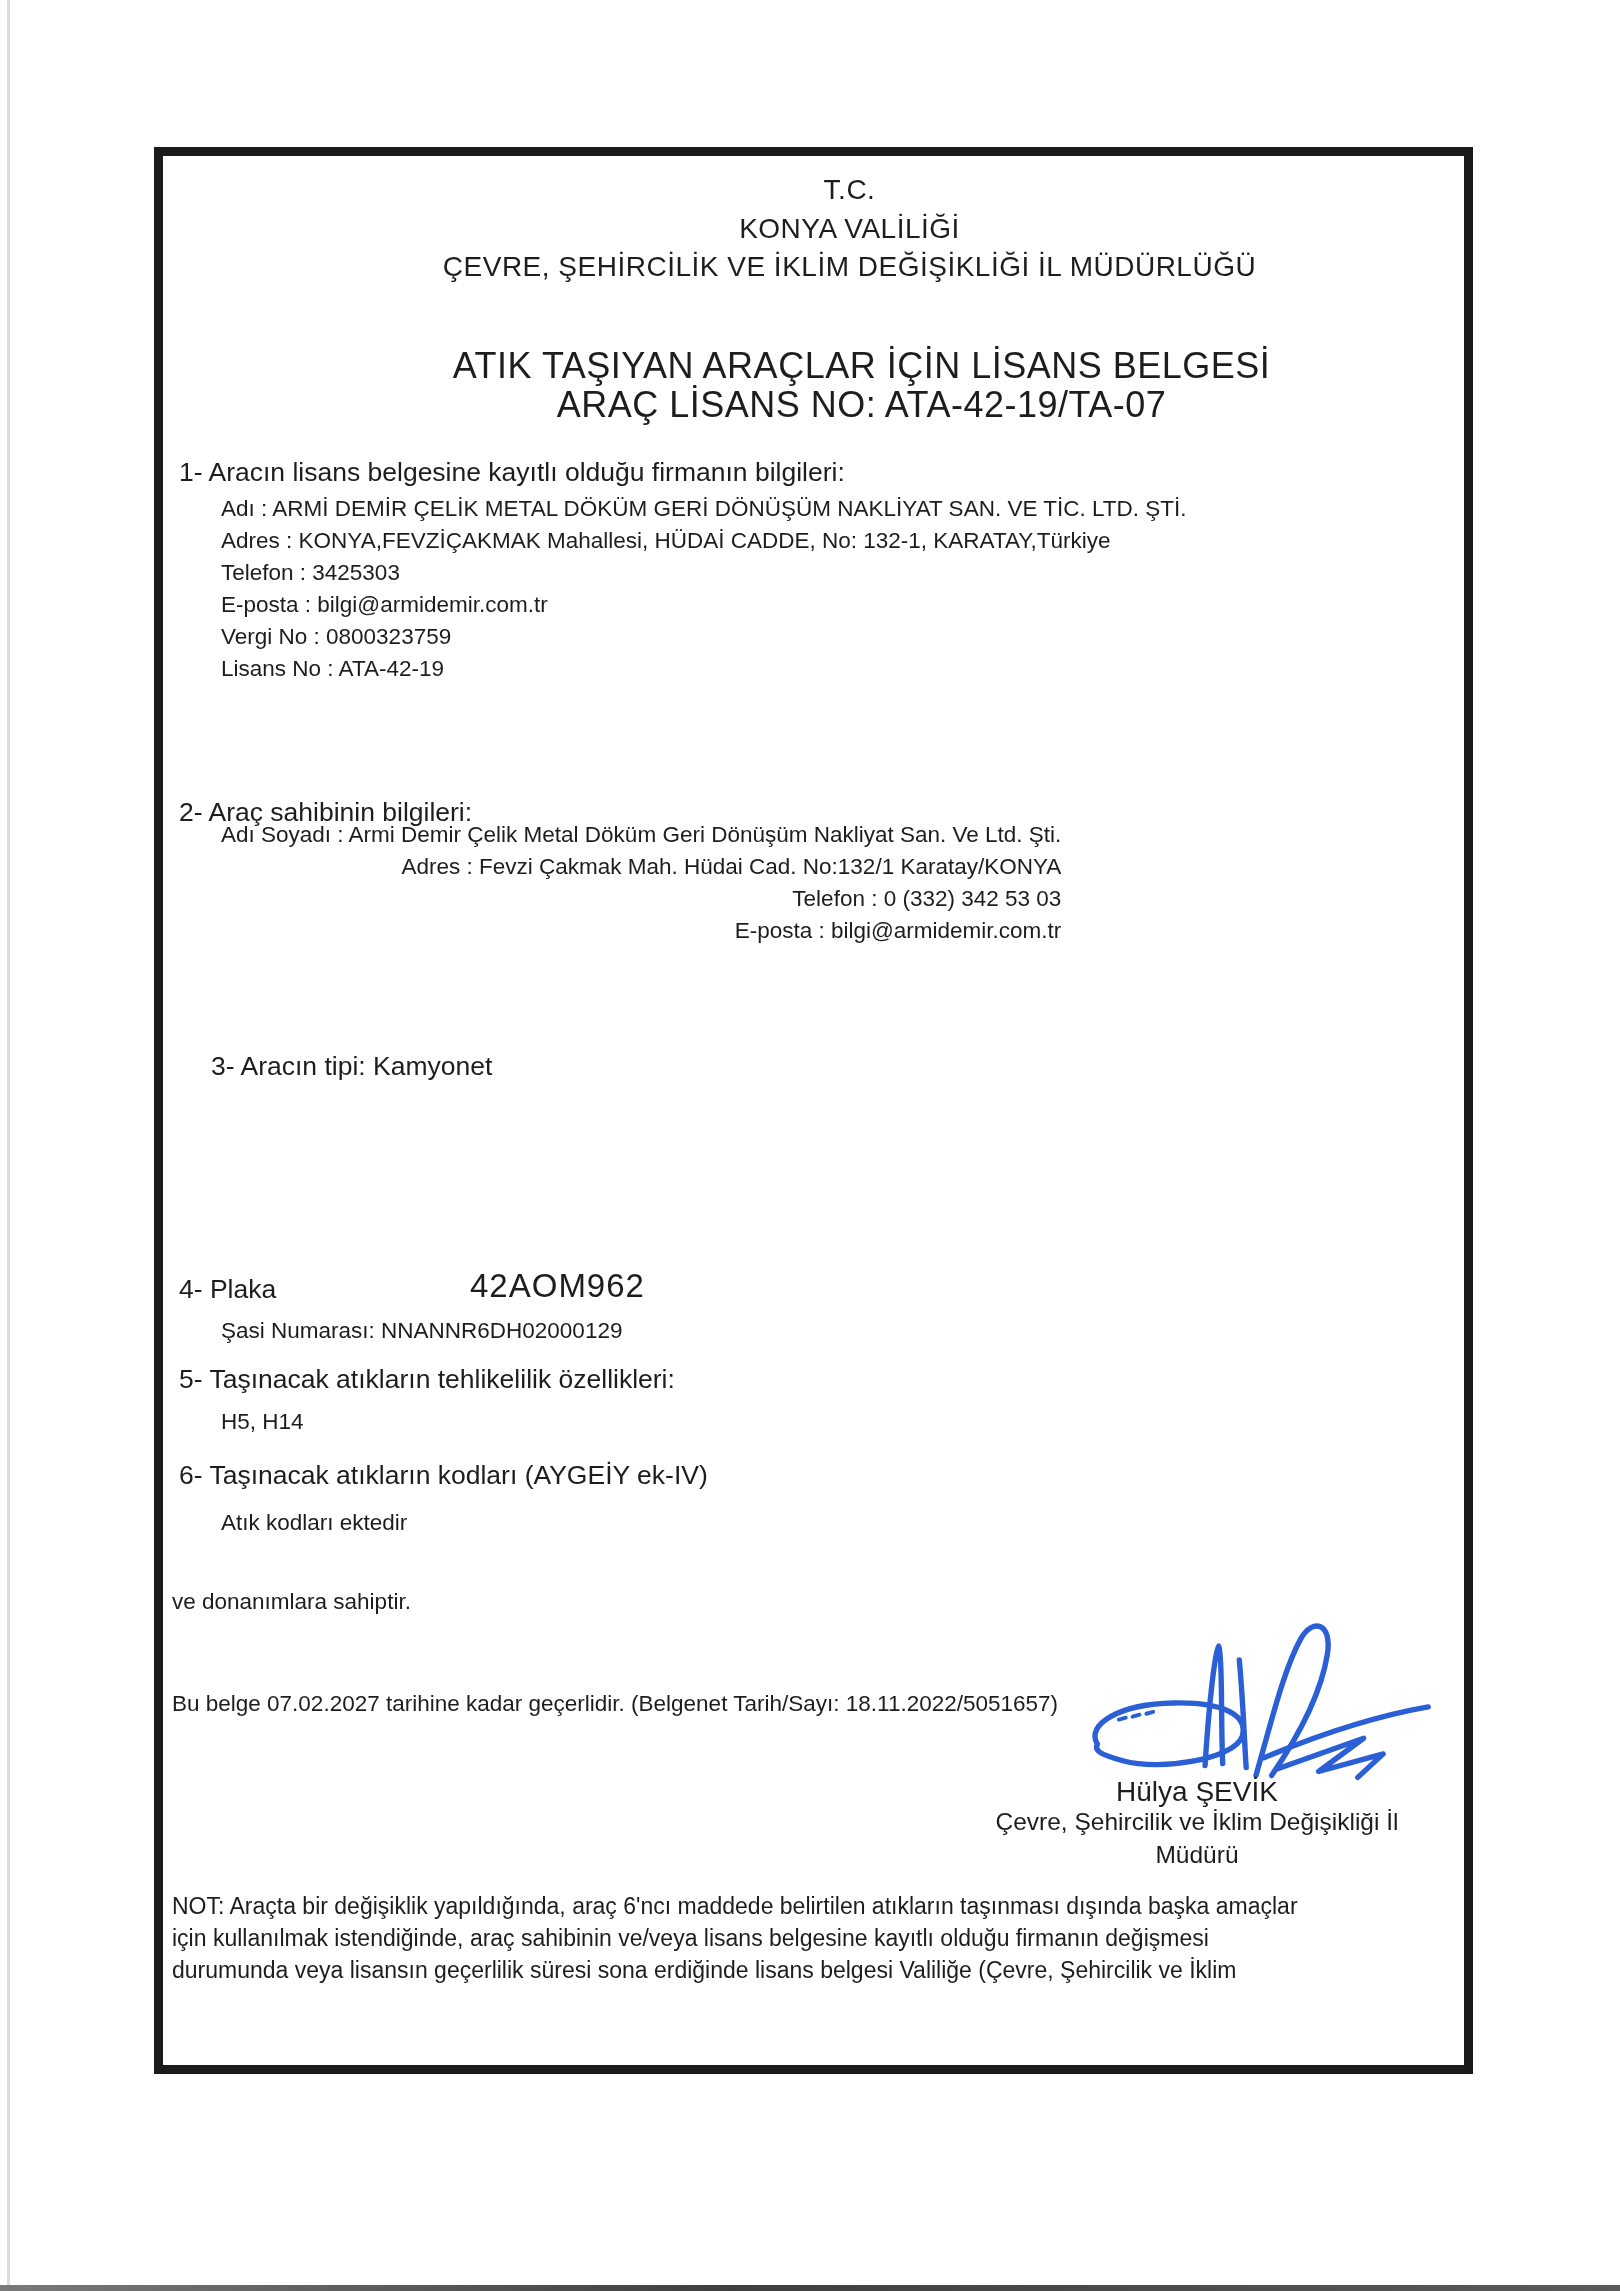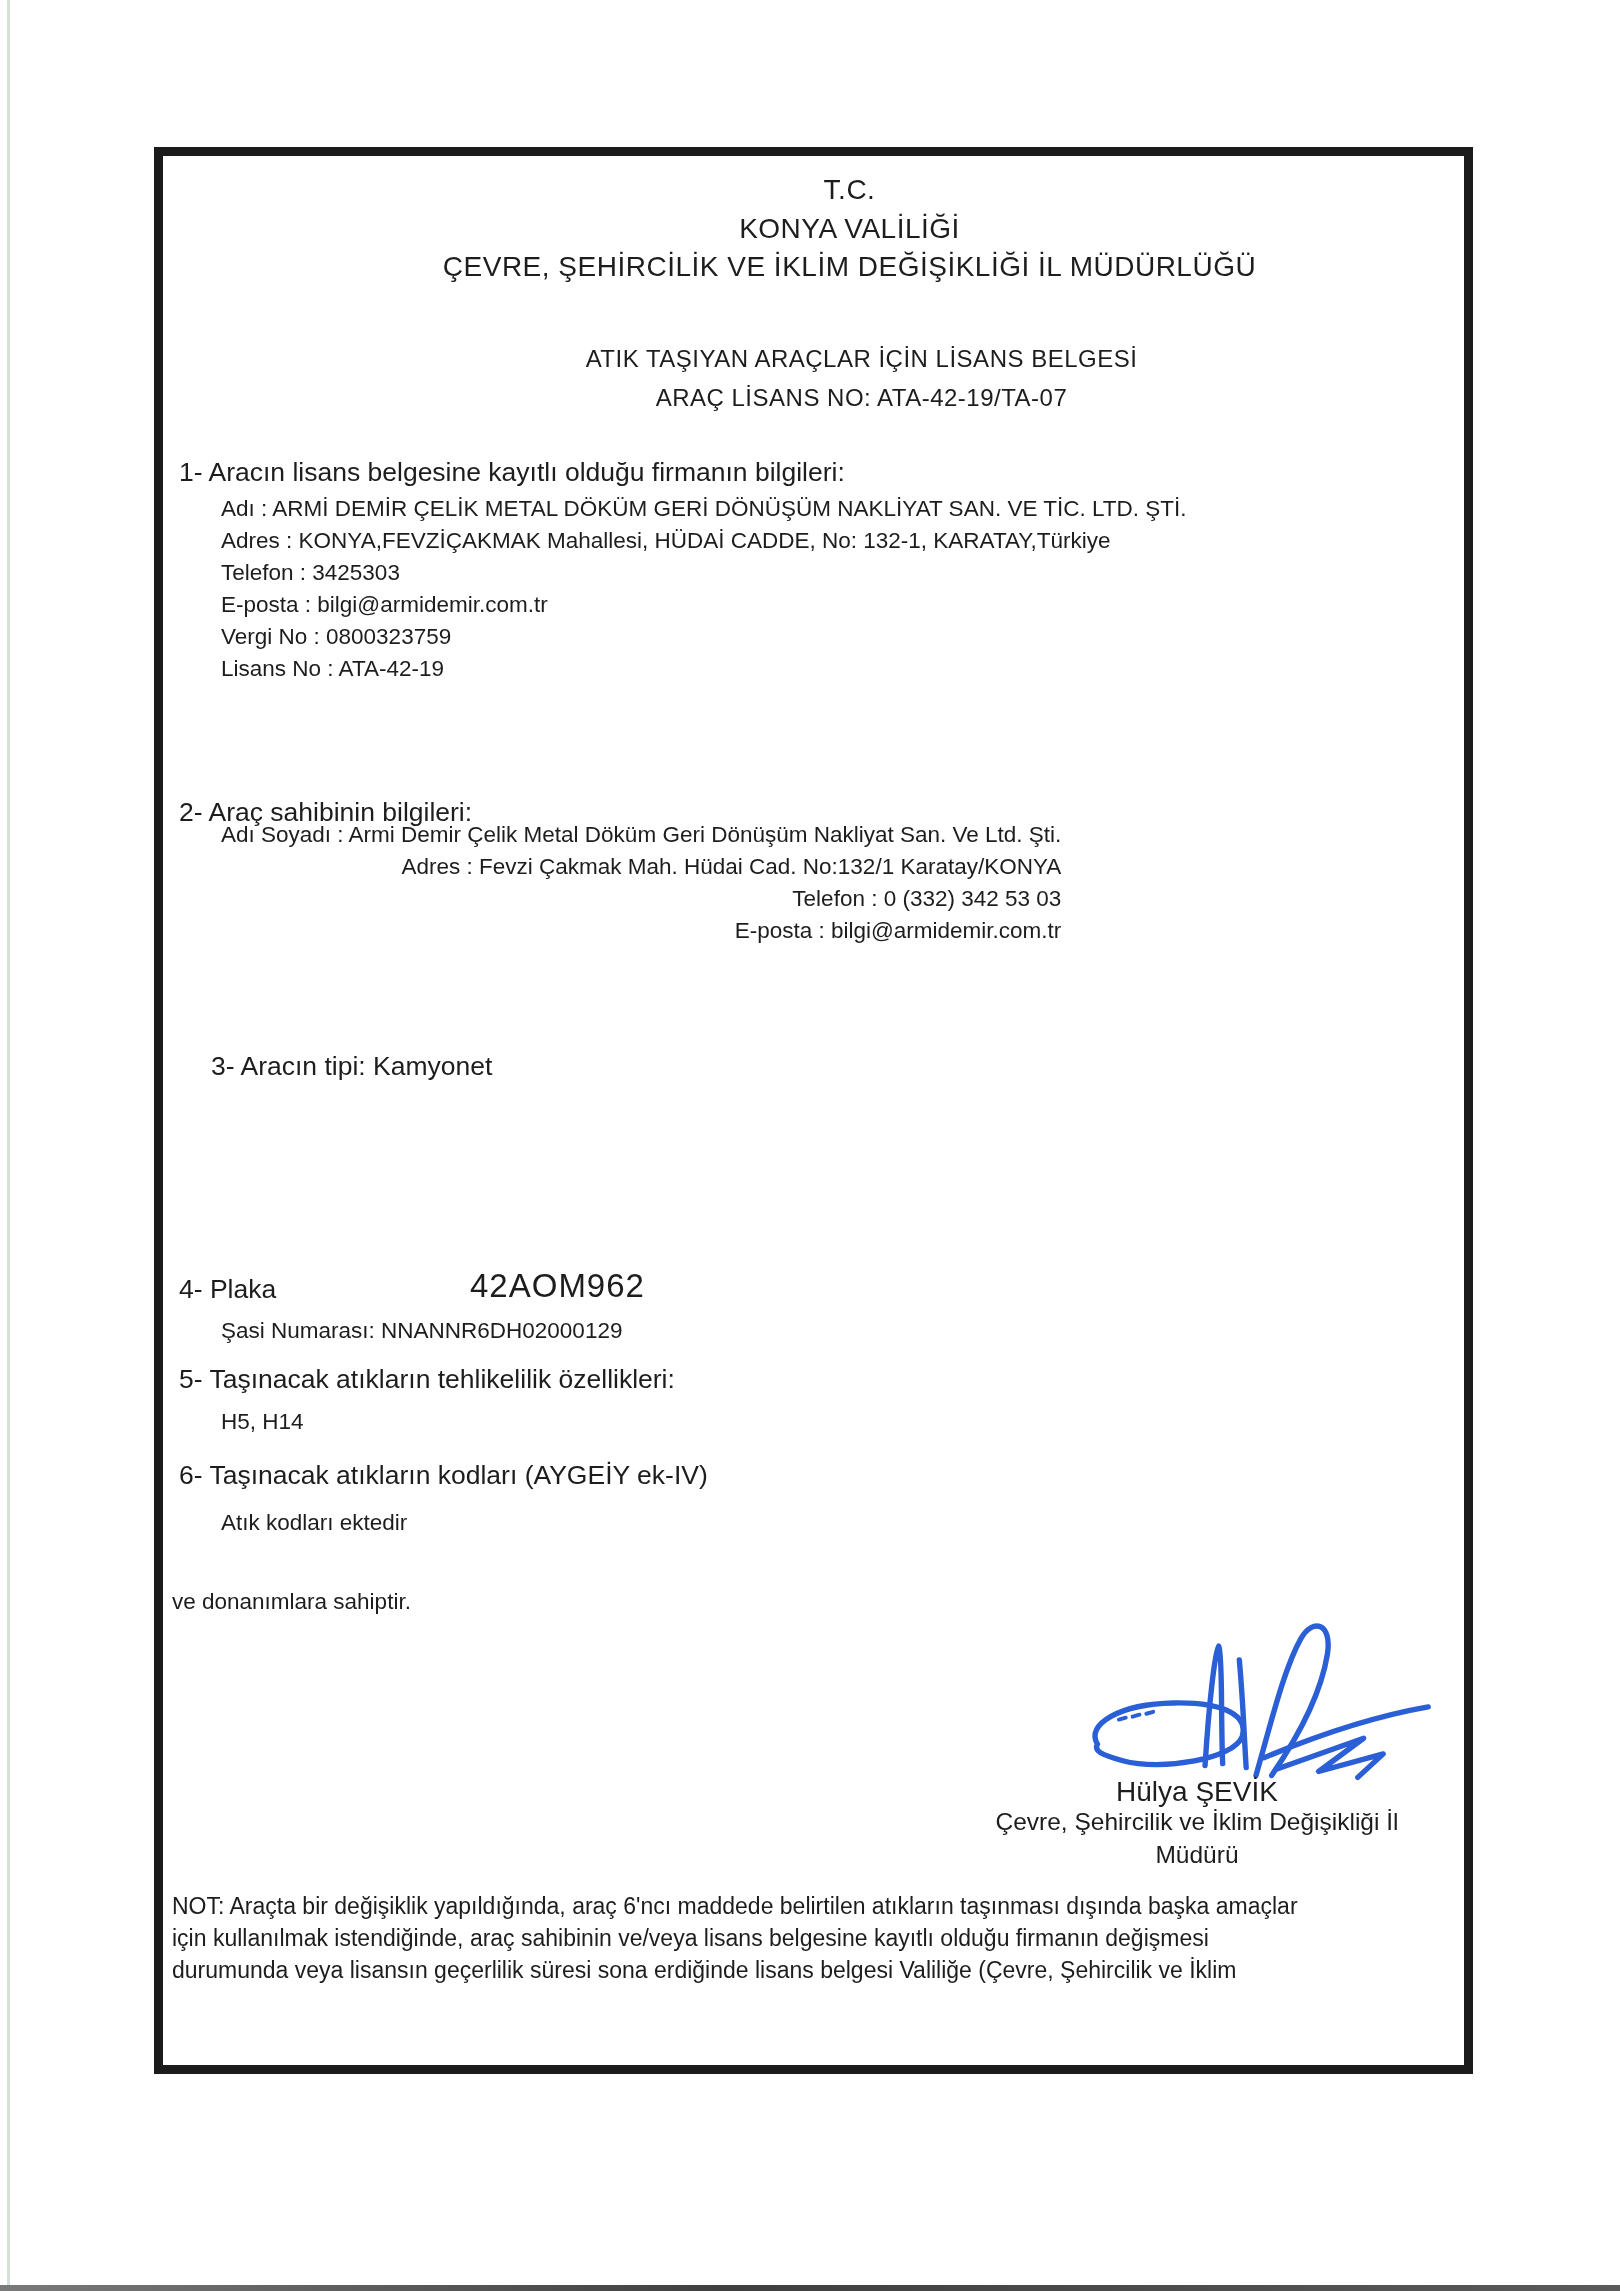--- a/index.html
+++ b/index.html
@@ -29,21 +29,21 @@
   .frame {
     position: absolute; left: 154px; top: 147px;
     width: 1319px; height: 1927px;
     border: 9.8px solid #1b1b1b;
     box-sizing: border-box;
     background: #ffffff;
   }
   .abs { position: absolute; white-space: nowrap; }
   .centered { left: 154px; width: 1319px; text-align: center; margin-left: 36px; }
   .hdr { font-size: 28px; letter-spacing: 0.5px; }
-  .ttl { font-size: 24px; letter-spacing: 0.5px; padding-left: 12px; }
+  .ttl { font-size: 36px; letter-spacing: 0.5px; padding-left: 12px; }
   .sec-heading { font-size: 26.5px; }
   .detail { font-size: 22.5px; line-height: 32px; }
   .detail > div { white-space: nowrap; }
   .plate { font-size: 33px; letter-spacing: 1px; }
   .body-text { font-size: 22.5px; line-height: 32px; }
   .sig-name { font-size: 28px; }
   .sig-title { font-size: 24.5px; }
   .note-text { font-size: 23px; line-height: 32px; }
 </style>
 </head>
@@ -90,20 +90,21 @@
   <div class="abs sec-heading" style="left:179px; top:1364px;">5- Taşınacak atıkların tehlikelilik özellikleri:</div>
   <div class="abs detail" style="left:221px; top:1406px;">H5, H14</div>
 
   <div class="abs sec-heading" style="left:179px; top:1460px;">6- Taşınacak atıkların kodları (AYGEİY ek-IV)</div>
   <div class="abs detail" style="left:221px; top:1507px;">Atık kodları ektedir</div>
 
   <div class="abs body-text" style="left:172px; top:1586px;">
     <div>ve donanımlara sahiptir.</div>
   </div>
 
+  <div class="abs body-text" style="left:172px; top:1688px;">Bu belge 07.02.2027 tarihine kadar geçerlidir. (Belgenet Tarih/Sayı: 18.11.2022/5051657)</div>
 
   <svg class="abs" style="left:1068px; top:1609px;" width="372" height="186" viewBox="0 0 380 190">
     <g fill="none" stroke="#2b5fd6" stroke-width="5.5" stroke-linecap="round" stroke-linejoin="round">
 
       <path d="M 30 138 C 18 118 52 97 108 96 C 162 95 184 110 178 130 C 170 153 96 166 56 155 C 34 149 26 145 30 138"></path>
 
       <path d="M 52 113 l 7 -2 M 66 110 l 7 -2 M 80 107 l 7 -2" stroke-width="4"></path>
 
       <path d="M 140 160 C 144 96 150 44 154 38 C 158 46 156 110 158 158"></path>
       <path d="M 175 52 C 179 96 180 132 182 162"></path>

